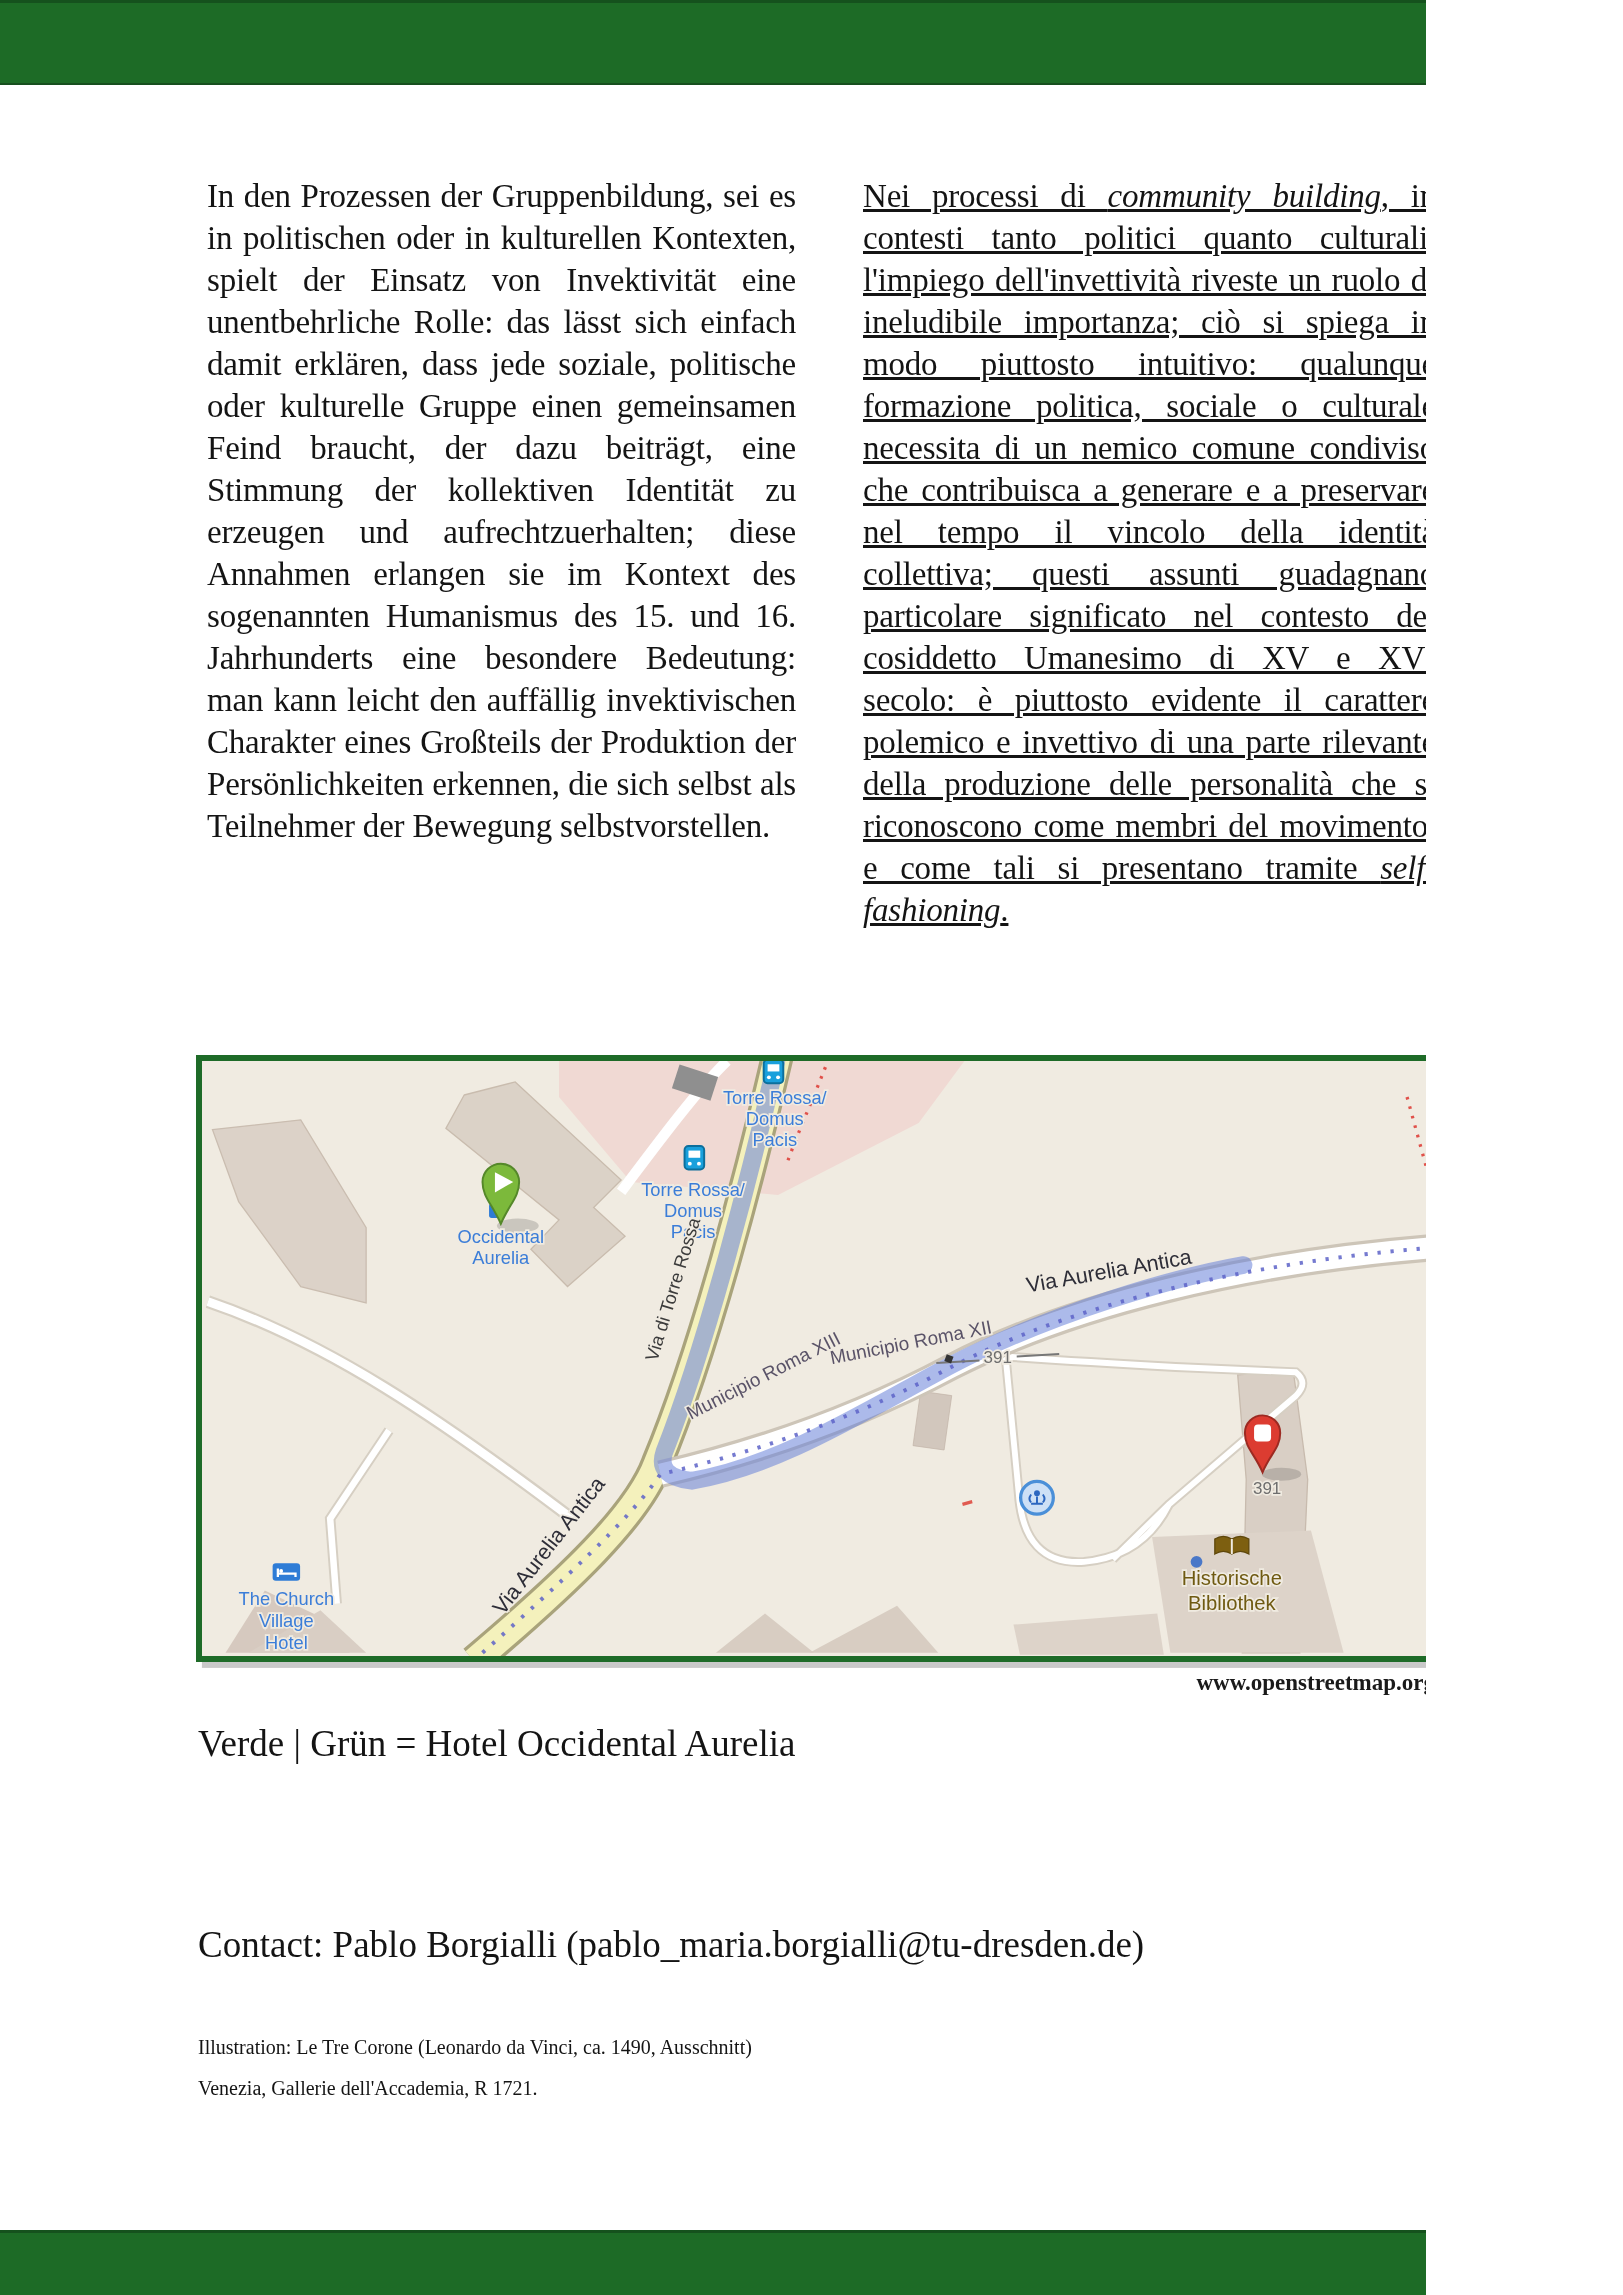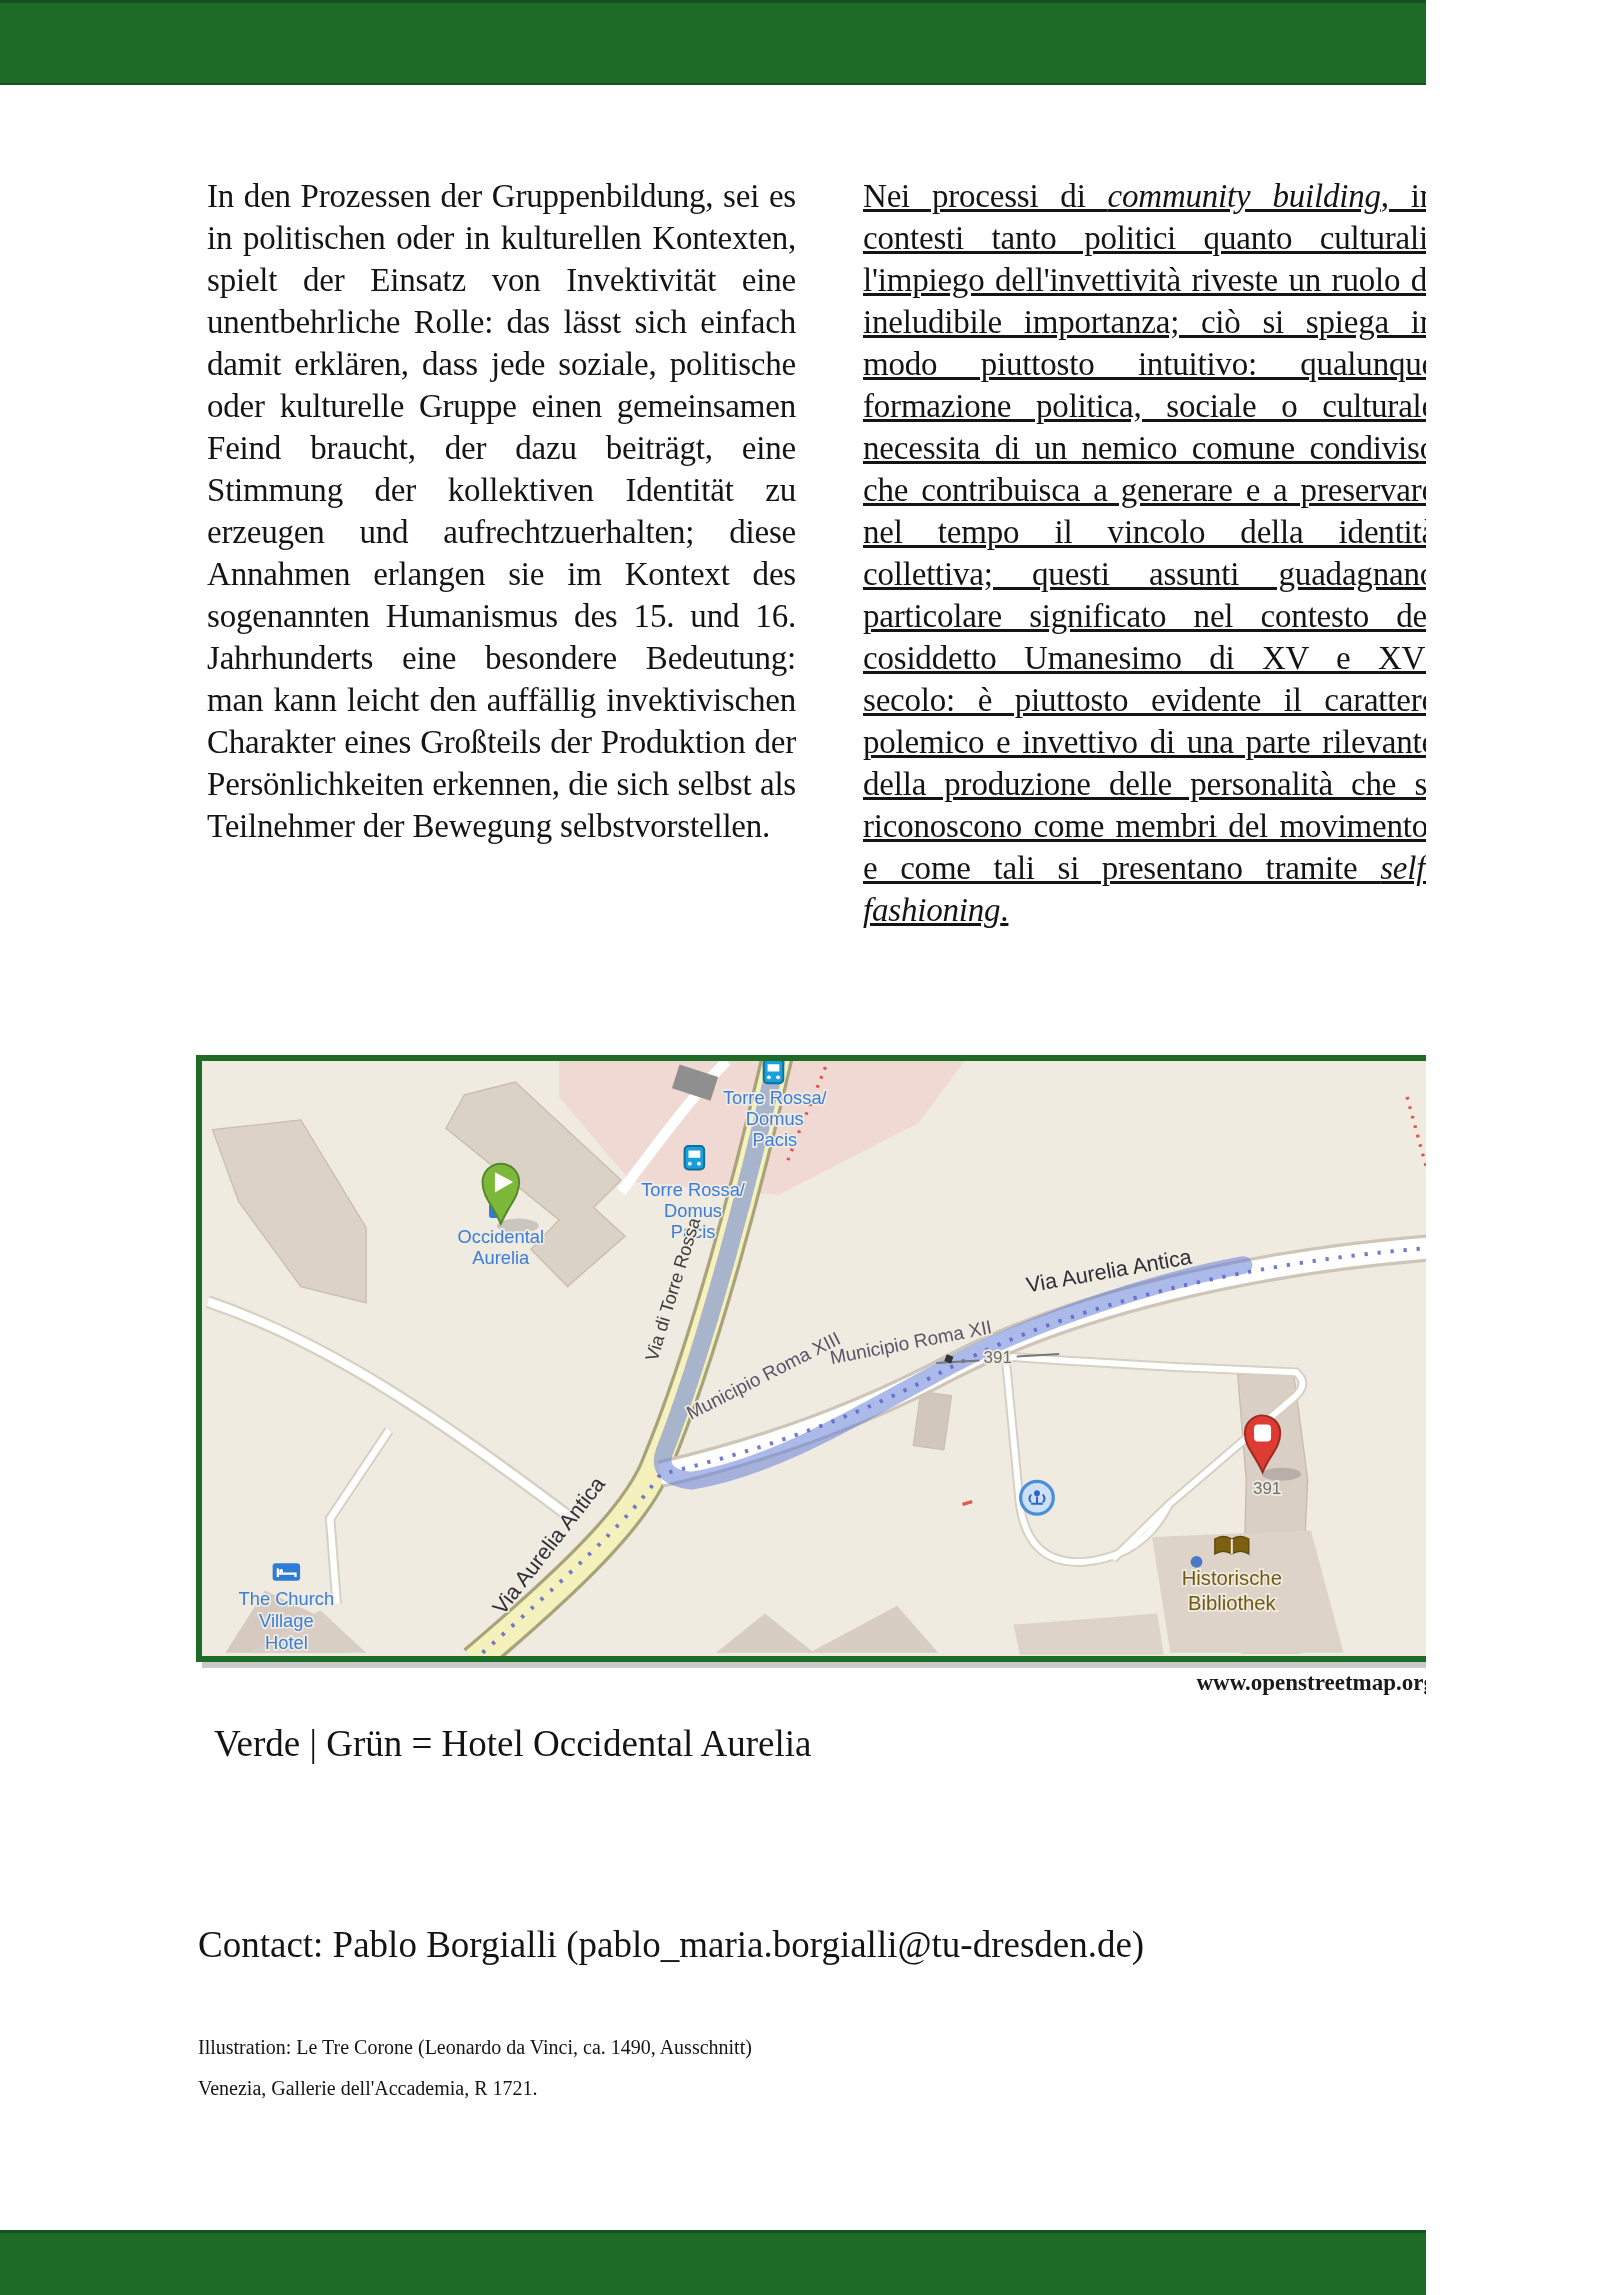--- a/index.html
+++ b/index.html
@@ -11,21 +11,21 @@
   .col{position:absolute;top:175px;font-size:33px;line-height:42px;text-align:justify;
        letter-spacing:-0.2px;color:#141414;}
   .col.left{left:207px;width:589px;}
   .col.right{left:863px;width:573px;text-decoration:underline;}
   .col em{font-style:italic;}
   .map-figure{position:absolute;left:196px;top:1055px;width:1226px;height:595px;
               border:6.5px solid #1e6b28;background:#f0ebe1;box-shadow:5.9px 5.9px 0 #c9c9c9;}
   .map-figure svg{display:block;width:1226px;height:595px;}
   .osm-attribution{position:absolute;left:196px;top:1670px;width:1239px;text-align:right;
                    font-size:23px;color:#1a1a1a;font-weight:bold;}
-  .legend{position:absolute;left:214px;top:1721px;font-size:37px;line-height:46px;color:#141414;}
+  .legend{position:absolute;left:198px;top:1721px;font-size:37px;line-height:46px;color:#141414;}
   .contact{position:absolute;left:198px;top:1923px;font-size:37px;color:#141414;text-align:center;}
   .credit{position:absolute;left:198px;top:2027px;font-size:20px;line-height:41px;color:#141414;}
   
   .mlbl{font-family:"Liberation Sans",sans-serif;paint-order:stroke;stroke:#f0ebe1;stroke-width:5px;}
   .lbl-blue{fill:#3b7dd8;font-size:28px;}
   .lbl-road{fill:#3c3c3c;font-size:28px;}
   .lbl-road-big{fill:#2e2e38;font-size:33px;}
   .lbl-bound{fill:#5a5368;font-size:29px;}
   .lbl-brown{fill:#6f5a12;font-size:31px;}
   .lbl-num{fill:#6e6e6e;font-size:26px;}

